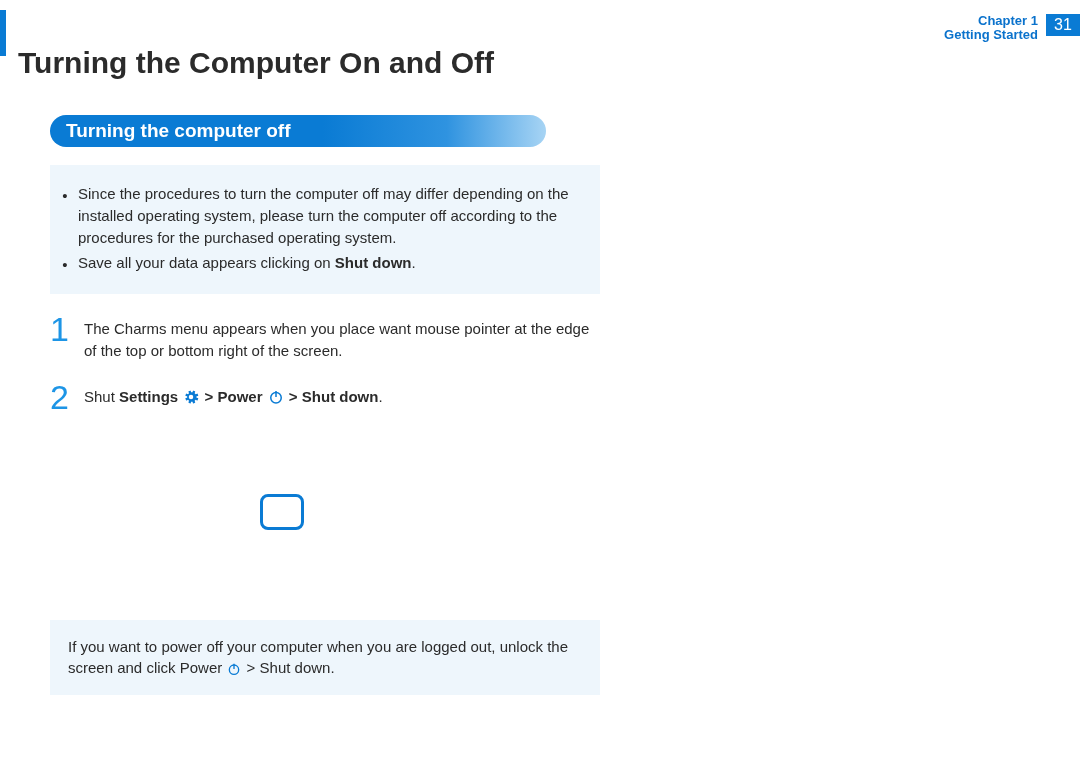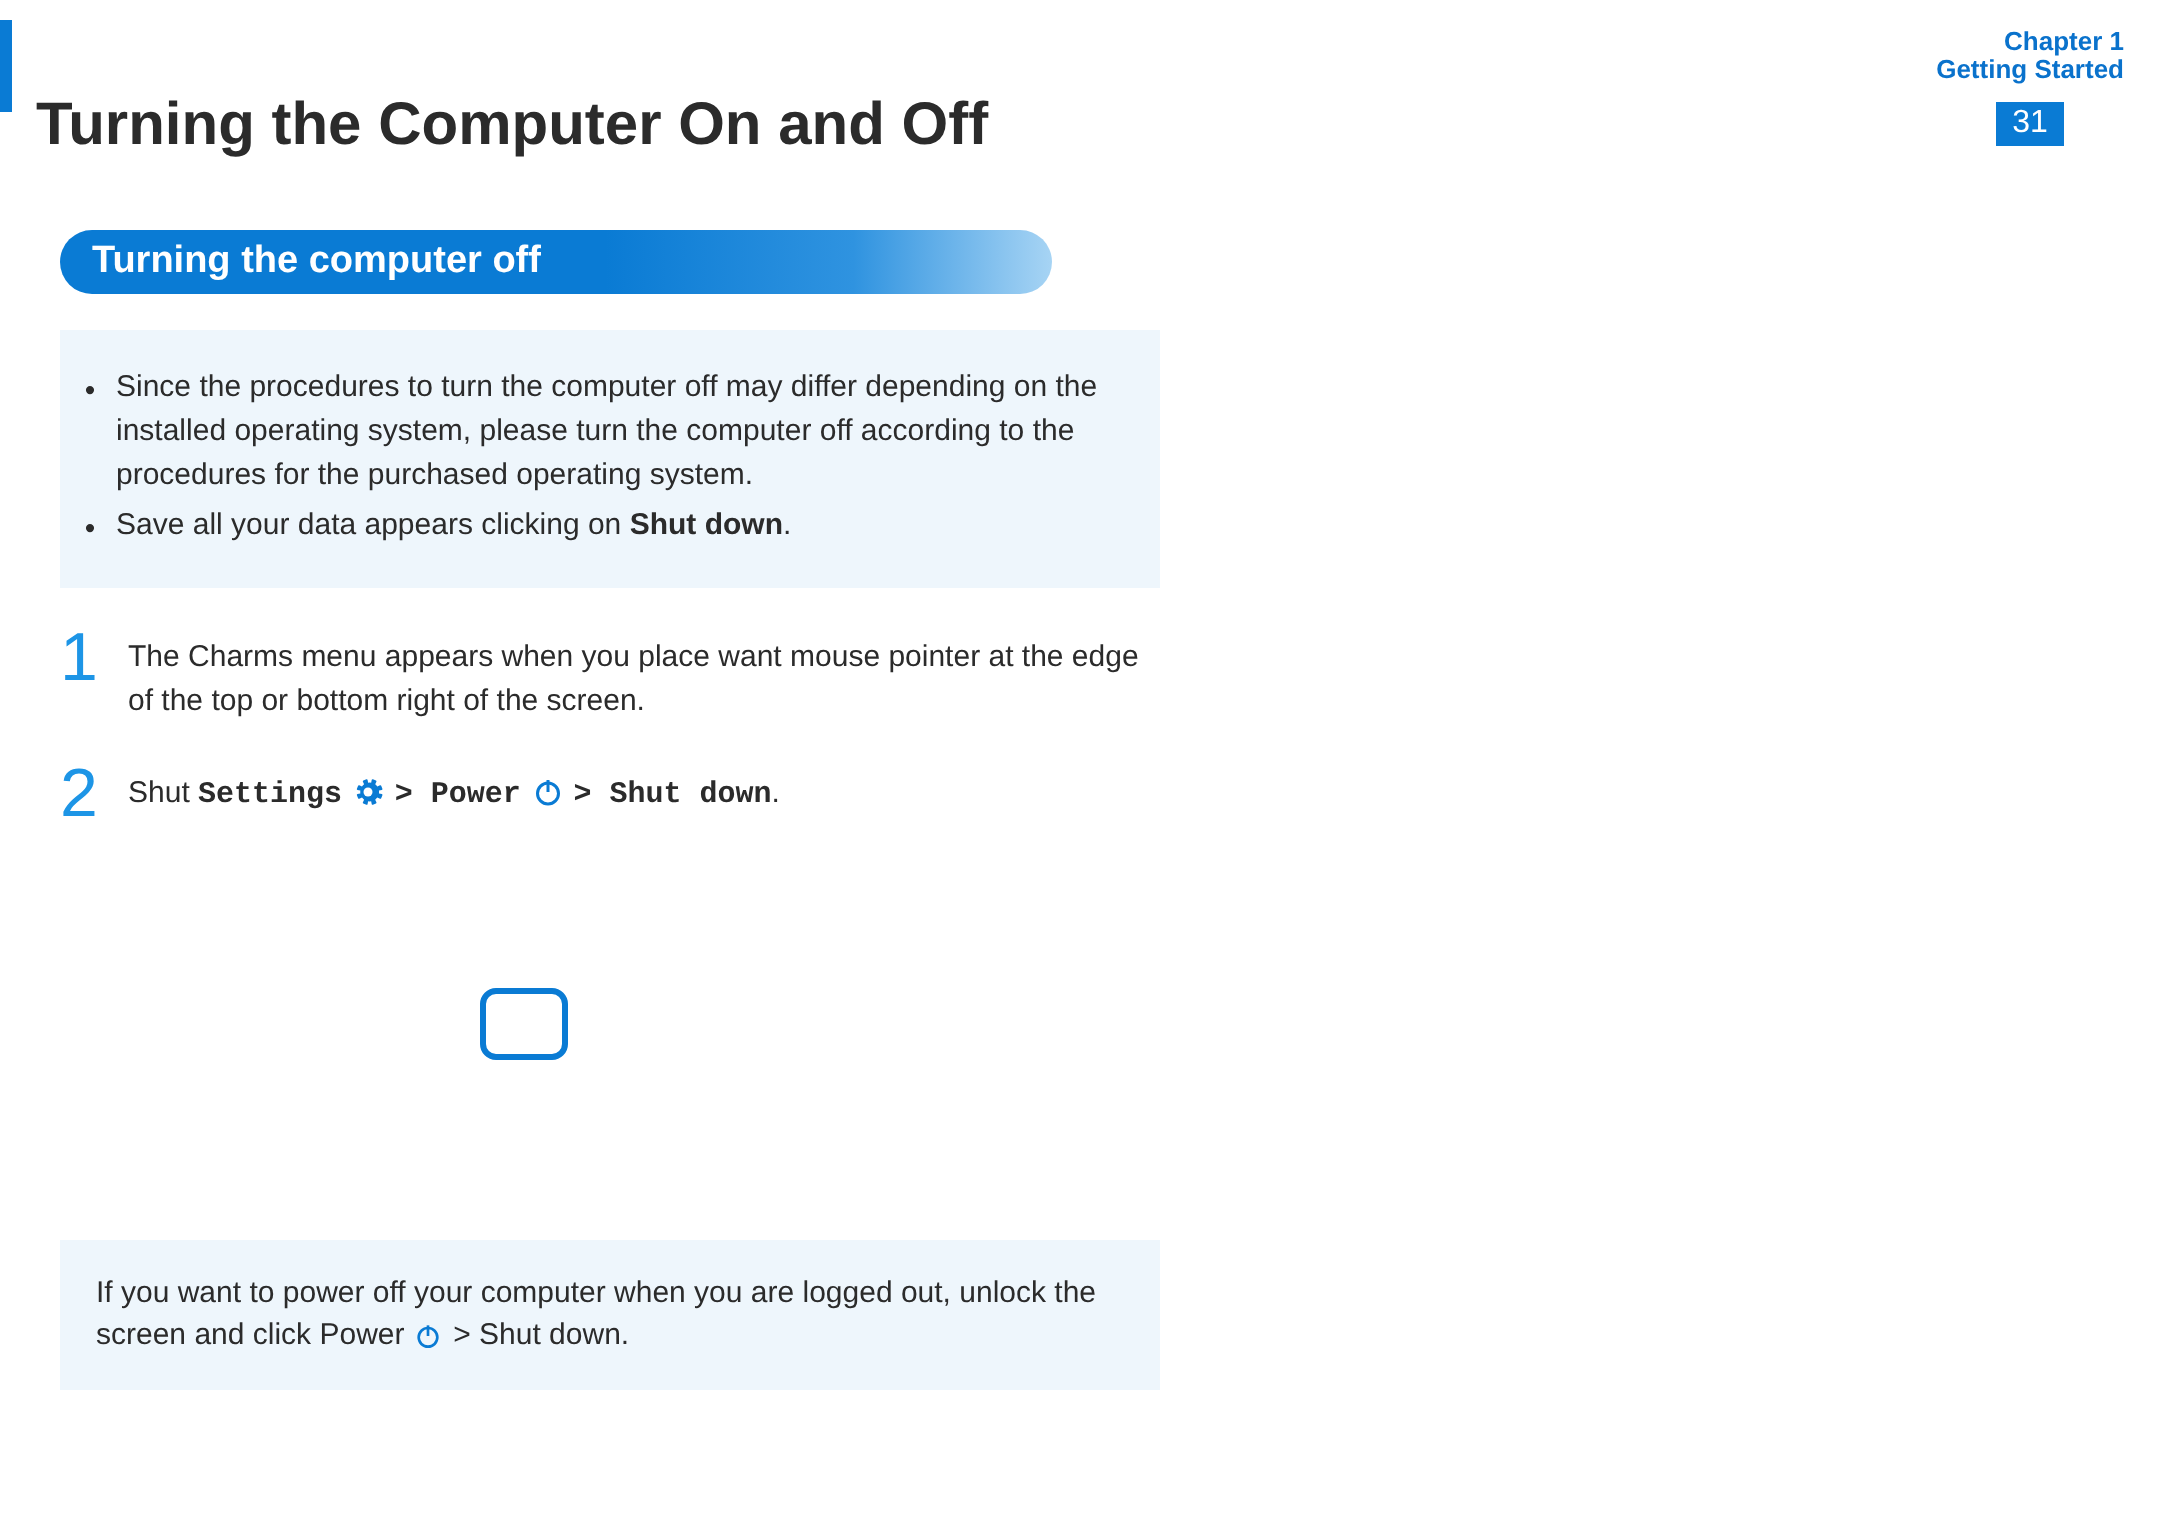--- a/index.html
+++ b/index.html
@@ -36,25 +36,23 @@
     font-size: 30px;
     font-weight: 700;
     color: #2b2b2b;
     line-height: 1.1;
     padding-top: 4px;
     margin-top: 32px;
   }
 
   .header-right {
     display: flex;
-    align-items: center;
-    padding-right: 18px;
+    align-items: flex-start;
     padding-top: 4px;
     gap: 8px;
-    flex-direction: column;
   }
   .chapter-block {
     text-align: right;
     font-size: 13px;
     font-weight: 700;
     color: #0a72cc;
     line-height: 1.1;
   }
   .page-badge {
     width: 34px;
@@ -68,20 +66,21 @@
     justify-content: center;
   }
 
   
   .content {
     box-sizing: border-box;
     width: 590px;
     padding-left: 30px;
     padding-right: 10px;
     padding-top: 28px;
+    margin-left: 20px;
   }
 
   .section-bar {
     width: 480px;
     height: 32px;
     border-radius: 16px;
     color: #fff;
     font-size: 19px;
     font-weight: 700;
     display: flex;
@@ -124,21 +123,21 @@
   .step-num {
     font-size: 34px;
     font-weight: 400;
     color: #1d95e6;
     line-height: 1;
     min-width: 26px;
     text-align: left;
     font-family: "Segoe UI Light", "Helvetica Neue", Arial, sans-serif;
   }
   .step-body { flex: 1; padding-top: 6px; }
-  .step-body .bold { font-weight: 700; font-family: Liberation Mono, monospace; }
+  .step-body .bold { font-weight: 700; }
 
   .icon {
     display: inline-flex;
     vertical-align: middle;
     align-items: center;
     justify-content: center;
     width: 18px;
     height: 18px;
     position: relative;
     top: -1px;

